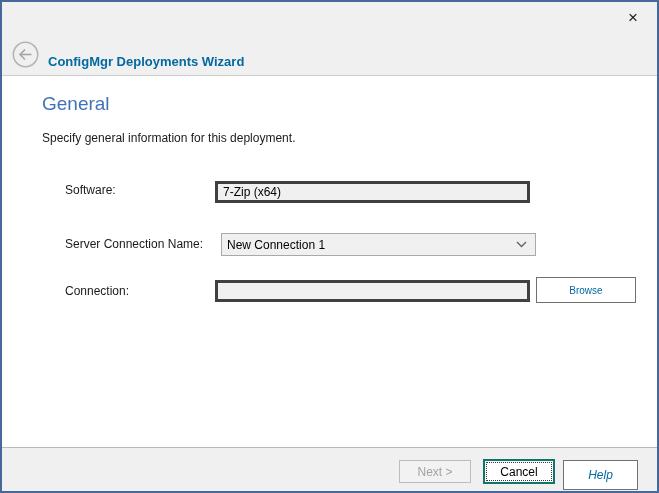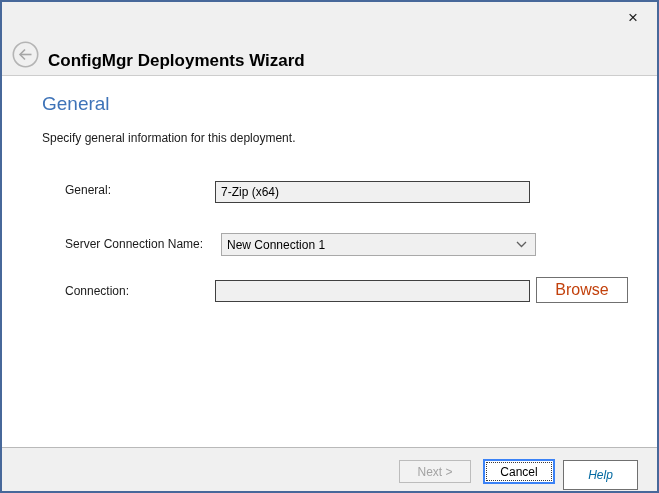--- a/index.html
+++ b/index.html
@@ -49,23 +49,23 @@
   .back-btn {
     width: 27px; height: 27px;
     background: transparent;
     border: none;
     padding: 0;
     display: flex;
     align-items: center;
     justify-content: center;
   }
   .wizard-title {
-    font-size: 17px;
+    font-size: 13px;
     font-weight: bold;
-    color: #000000;
+    color: #0369a1;
     white-space: nowrap;
     margin-top: 14px;
   }
   
   .content {
     position: absolute;
     left: 0; top: 75px; right: 0;
     height: 370px;
     background: #ffffff;
   }
@@ -87,21 +87,21 @@
     font-size: 12px;
     color: #1a1a1a;
     white-space: nowrap;
   }
   .textbox {
     position: absolute;
     left: 213px;
     width: 315px;
     height: 22px;
     background: #f0f0f0;
-    border: 1px solid #404040;
+    border: 3px solid #404040;
     font-family: "Liberation Sans", sans-serif;
     font-size: 12px;
     color: #000;
     padding: 0 5px;
   }
   .dropdown {
     position: absolute;
     left: 219px;
     width: 315px;
     height: 23px;
@@ -115,26 +115,26 @@
   }
   .dropdown .chev {
     margin-left: auto;
     display: flex;
     align-items: center;
     padding-right: 3px;
   }
   .browse-btn {
     position: absolute;
     left: 534px; top: 200px;
-    width: 92px; height: 26px;
+    width: 100px; height: 26px;
     background: #ffffff;
     border: 1px solid #707070;
     font-family: "Liberation Sans", sans-serif;
-    font-size: 16px;
-    color: #c2410c;
+    font-size: 10px;
+    color: #0369a1;
   }
   
   .footer {
     position: absolute;
     left: 0; bottom: 0; right: 0;
     height: 44px;
     background: #f0f0f0;
     border-top: 1px solid #b9b9b9;
   }
   .footer button {
@@ -146,21 +146,21 @@
     left: 397px; top: 12px;
     width: 72px; height: 23px;
     background: #f2f2f2;
     border: 1px solid #bcbcbc;
     color: #a3a3a3;
   }
   .btn-cancel {
     left: 481px; top: 11px;
     width: 72px; height: 25px;
     background: #ffffff;
-    border: 2px solid #3b82f6;
+    border: 2px solid #0f766e;
     color: #000;
     outline: 1px dotted #3a3a3a;
     outline-offset: -4px;
   }
   .btn-help {
     left: 561px; top: 12px;
     width: 75px; height: 30px;
     background: #ffffff;
     border: 1px solid #707070;
     color: #0369a1;
@@ -185,21 +185,21 @@
         </span>
       </button>
       <span class="wizard-title">ConfigMgr Deployments Wizard</span>
     </div>
   </div>
 
   <div class="content">
     <div class="page-title">General</div>
     <div class="page-desc">Specify general information for this deployment.</div>
 
-    <label class="form-label" style="top: 106px;">General:</label>
+    <label class="form-label" style="top: 106px;">Software:</label>
     <input class="textbox" style="top: 104px;" type="text" readonly="" value="7-Zip (x64)">
 
     <label class="form-label" style="top: 160px;">Server Connection Name:</label>
     <div class="dropdown" style="top: 156px;">
       <span>New Connection 1</span>
       <span class="chev">
         <svg width="11" height="7" viewBox="0 0 11 7">
           <polyline points="1,1 5.5,5.5 10,1" fill="none" stroke="#606060" stroke-width="1.3"></polyline>
         </svg>
       </span>

